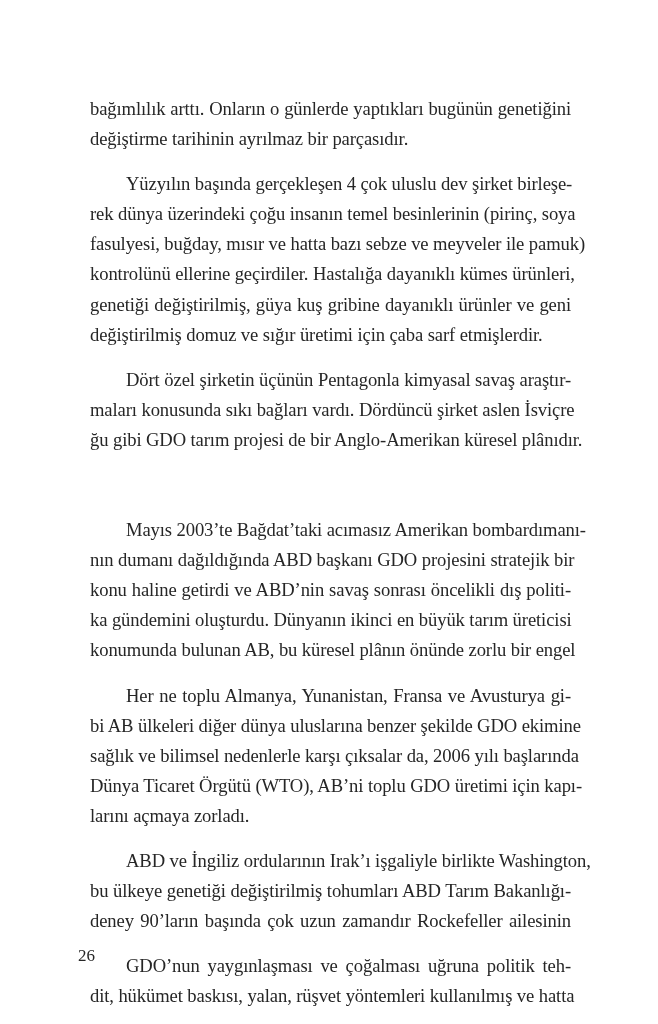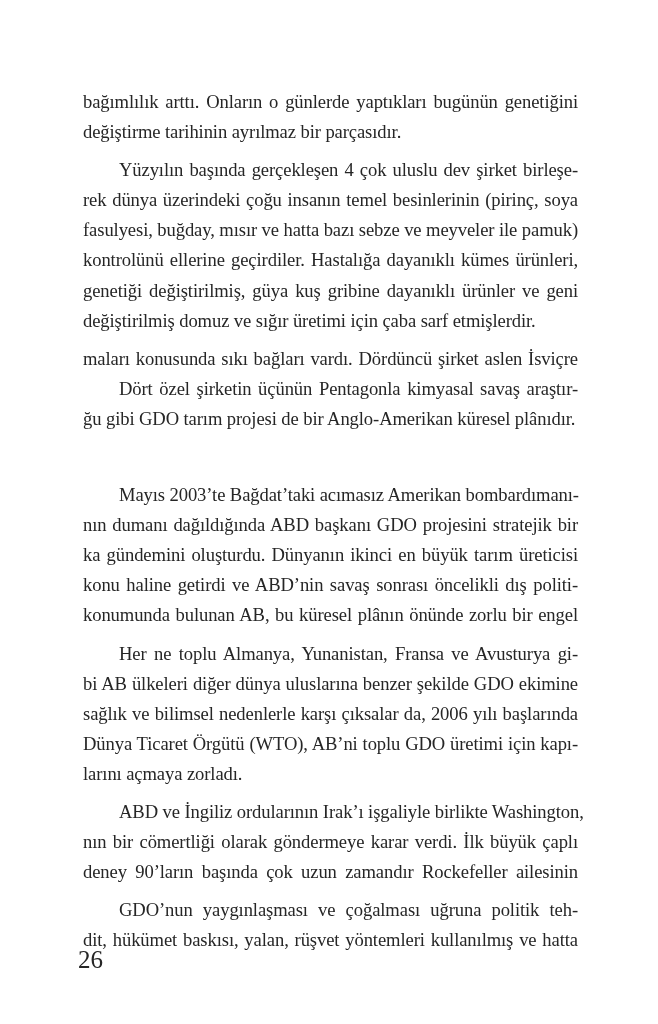--- a/index.html
+++ b/index.html
@@ -19,21 +19,21 @@
       top: 79px;
       width: 511px;
       font-family: "Liberation Serif", "DejaVu Serif", serif;
       font-size: 18.6px;
       line-height: 30.1px;
       color: #262626;
       text-align: justify;
       letter-spacing: -0.1px;
     }
     .para {
-      margin: 8px;
+      margin: 15px;
       text-indent: 0;
       hyphens: manual;
     }
     .para .line {
       display: block;
       text-align: justify;
       text-align-last: justify;
       white-space: nowrap;
     }
     .para .line.last {
@@ -43,21 +43,21 @@
       padding-left: 36px;
     }
     .gap {
       height: 30px;
     }
     .page-number {
       position: absolute;
       left: 78px;
       top: 946px;
       font-family: "Liberation Serif", "DejaVu Serif", serif;
-      font-size: 25px;
+      font-size: 17px;
       color: #262626;
     }
   </style>
 </head>
 <body>
 
 <div class="page">
 
   <p class="para">
     <span class="line">bağımlılık arttı. Onların o günlerde yaptıkları bugünün genetiğini</span>
@@ -67,46 +67,46 @@
   <p class="para">
     <span class="line first-indent">Yüzyılın başında gerçekleşen 4 çok uluslu dev şirket birleşe-</span>
     <span class="line">rek dünya üzerindeki çoğu insanın temel besinlerinin (pirinç, soya</span>
     <span class="line">fasulyesi, buğday, mısır ve hatta bazı sebze ve meyveler ile pamuk)</span>
     <span class="line">kontrolünü ellerine geçirdiler. Hastalığa dayanıklı kümes ürünleri,</span>
     <span class="line">genetiği değiştirilmiş, güya kuş gribine dayanıklı ürünler ve geni</span>
     <span class="line last">değiştirilmiş domuz ve sığır üretimi için çaba sarf etmişlerdir.</span>
   </p>
 
   <p class="para">
+    <span class="line first-indent">Dört özel şirketin üçünün Pentagonla kimyasal savaş araştır-</span>
     <span class="line">maları konusunda sıkı bağları vardı. Dördüncü şirket aslen İsviçre</span>
-    <span class="line first-indent">Dört özel şirketin üçünün Pentagonla kimyasal savaş araştır-</span>
     <span class="line last">ğu gibi GDO tarım projesi de bir Anglo-Amerikan küresel plânıdır.</span>
   </p>
 
   <div class="gap"></div>
 
   <p class="para">
     <span class="line first-indent">Mayıs 2003’te Bağdat’taki acımasız Amerikan bombardımanı-</span>
     <span class="line">nın dumanı dağıldığında ABD başkanı GDO projesini stratejik bir</span>
+    <span class="line">konu haline getirdi ve ABD’nin savaş sonrası öncelikli dış politi-</span>
     <span class="line">ka gündemini oluşturdu. Dünyanın ikinci en büyük tarım üreticisi</span>
-    <span class="line">konu haline getirdi ve ABD’nin savaş sonrası öncelikli dış politi-</span>
     <span class="line">konumunda bulunan AB, bu küresel plânın önünde zorlu bir engel</span>
   </p>
 
   <p class="para">
     <span class="line first-indent">Her ne toplu Almanya, Yunanistan, Fransa ve Avusturya gi-</span>
     <span class="line">bi AB ülkeleri diğer dünya uluslarına benzer şekilde GDO ekimine</span>
     <span class="line">sağlık ve bilimsel nedenlerle karşı çıksalar da, 2006 yılı başlarında</span>
     <span class="line">Dünya Ticaret Örgütü (WTO), AB’ni toplu GDO üretimi için kapı-</span>
     <span class="line last">larını açmaya zorladı.</span>
   </p>
 
   <p class="para">
     <span class="line first-indent">ABD ve İngiliz ordularının Irak’ı işgaliyle birlikte Washington,</span>
-    <span class="line">nın bir cömertliği olarak göndermeye karar verdi. İlk büyük çaplı</span>
+    <span class="line">bu ülkeye genetiği değiştirilmiş tohumları ABD Tarım Bakanlığı-</span>
     <span class="line">deney 90’ların başında çok uzun zamandır Rockefeller ailesinin</span>
   </p>
 
   <p class="para">
     <span class="line first-indent">GDO’nun yaygınlaşması ve çoğalması uğruna politik teh-</span>
     <span class="line">dit, hükümet baskısı, yalan, rüşvet yöntemleri kullanılmış ve hatta</span>
   </p>
 
 </div>
 

